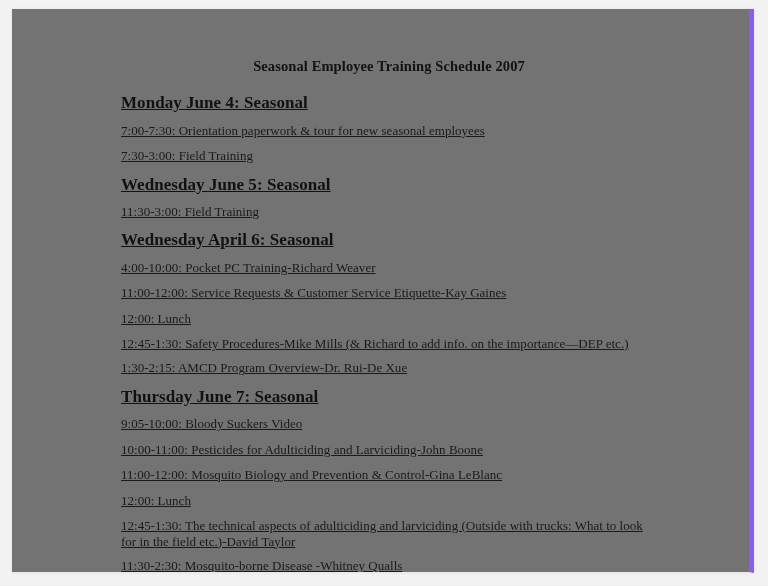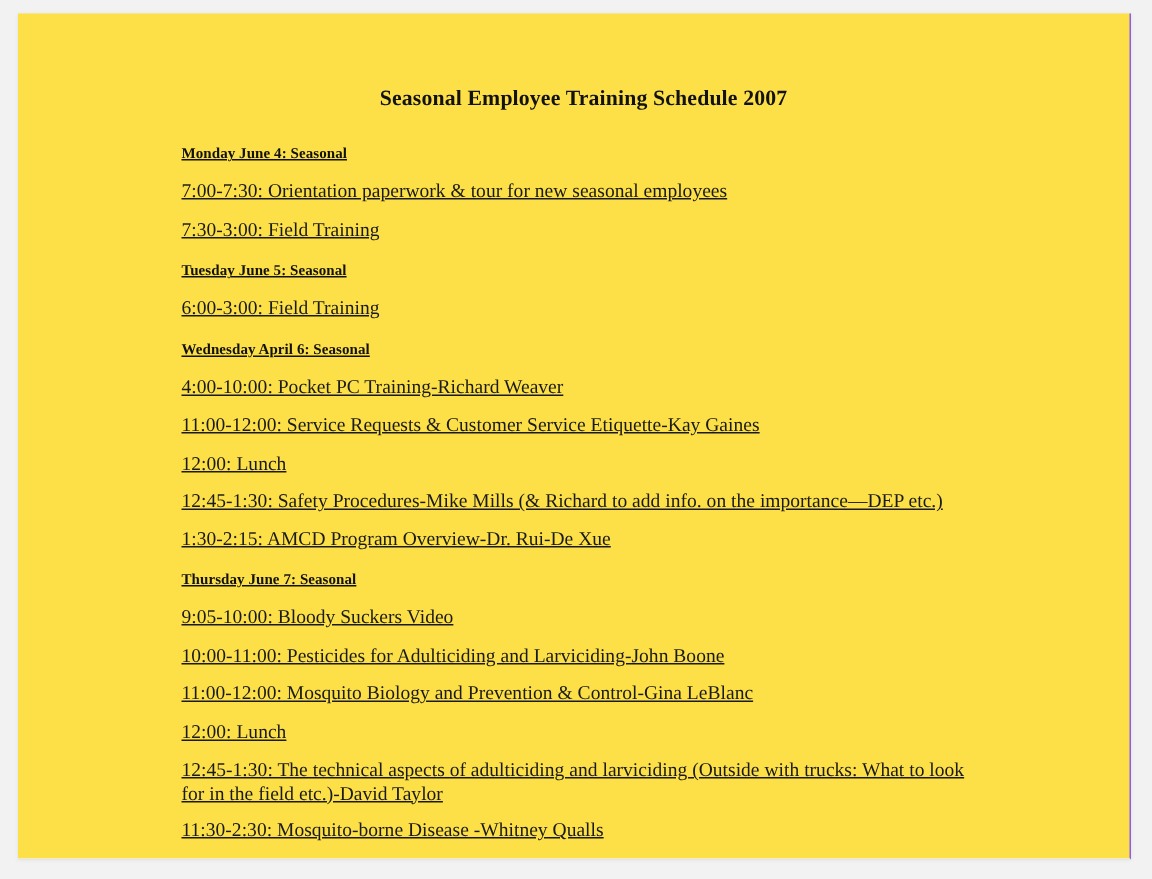--- a/index.html
+++ b/index.html
@@ -24,22 +24,22 @@
     box-sizing: border-box;
   }
 
   
   .page {
     position: absolute;
     left: 12px;
     top: 9px;
     width: 742px;
     height: 564px;
-    background: #fde047;
-    border-right: 1px solid #8b5cf6;
+    background: #737373;
+    border-right: 5px solid #8b5cf6;
     border-bottom: 1px solid #e9e9e9;
     box-shadow: 0 0 3px rgba(0,0,0,0.07);
     box-sizing: border-box;
     overflow: hidden;
   }
 
   .doc-body {
     position: absolute;
     left: 109px;
     top: 49px;
@@ -51,21 +51,21 @@
     font-weight: bold;
     font-size: 14.5px;
     letter-spacing: 0.1px;
     color: #121212;
     margin: 0 0 17px 0;
     line-height: 1.2;
   }
 
   .day-heading {
     font-weight: bold;
-    font-size: 10px;
+    font-size: 17px;
     color: #111111;
     text-decoration: underline;
     display: inline-block;
     margin: 0;
     line-height: 1.25;
     letter-spacing: 0.05px;
   }
 
   .heading-row {
     margin: 0 0 9px 0;
@@ -105,23 +105,23 @@
       <div class="section">
         <div class="heading-row">
           <span class="day-heading">Monday June 4: Seasonal</span>
         </div>
         <div class="entry">7:00-7:30: Orientation paperwork &amp; tour for new seasonal employees</div>
         <div class="entry">7:30-3:00: Field Training</div>
       </div>
 
       <div class="section">
         <div class="heading-row">
-          <span class="day-heading">Tuesday June 5: Seasonal</span>
+          <span class="day-heading">Wednesday June 5: Seasonal</span>
         </div>
-        <div class="entry">6:00-3:00: Field Training</div>
+        <div class="entry">11:30-3:00: Field Training</div>
       </div>
 
       <div class="section">
         <div class="heading-row">
           <span class="day-heading">Wednesday April 6: Seasonal</span>
         </div>
         <div class="entry">4:00-10:00: Pocket PC Training-Richard Weaver</div>
         <div class="entry">11:00-12:00: Service Requests &amp; Customer Service Etiquette-Kay Gaines</div>
         <div class="entry">12:00: Lunch</div>
         <div class="entry wrapped">12:45-1:30: Safety Procedures-Mike Mills (&amp; Richard to add info. on the importance—DEP etc.)</div>

